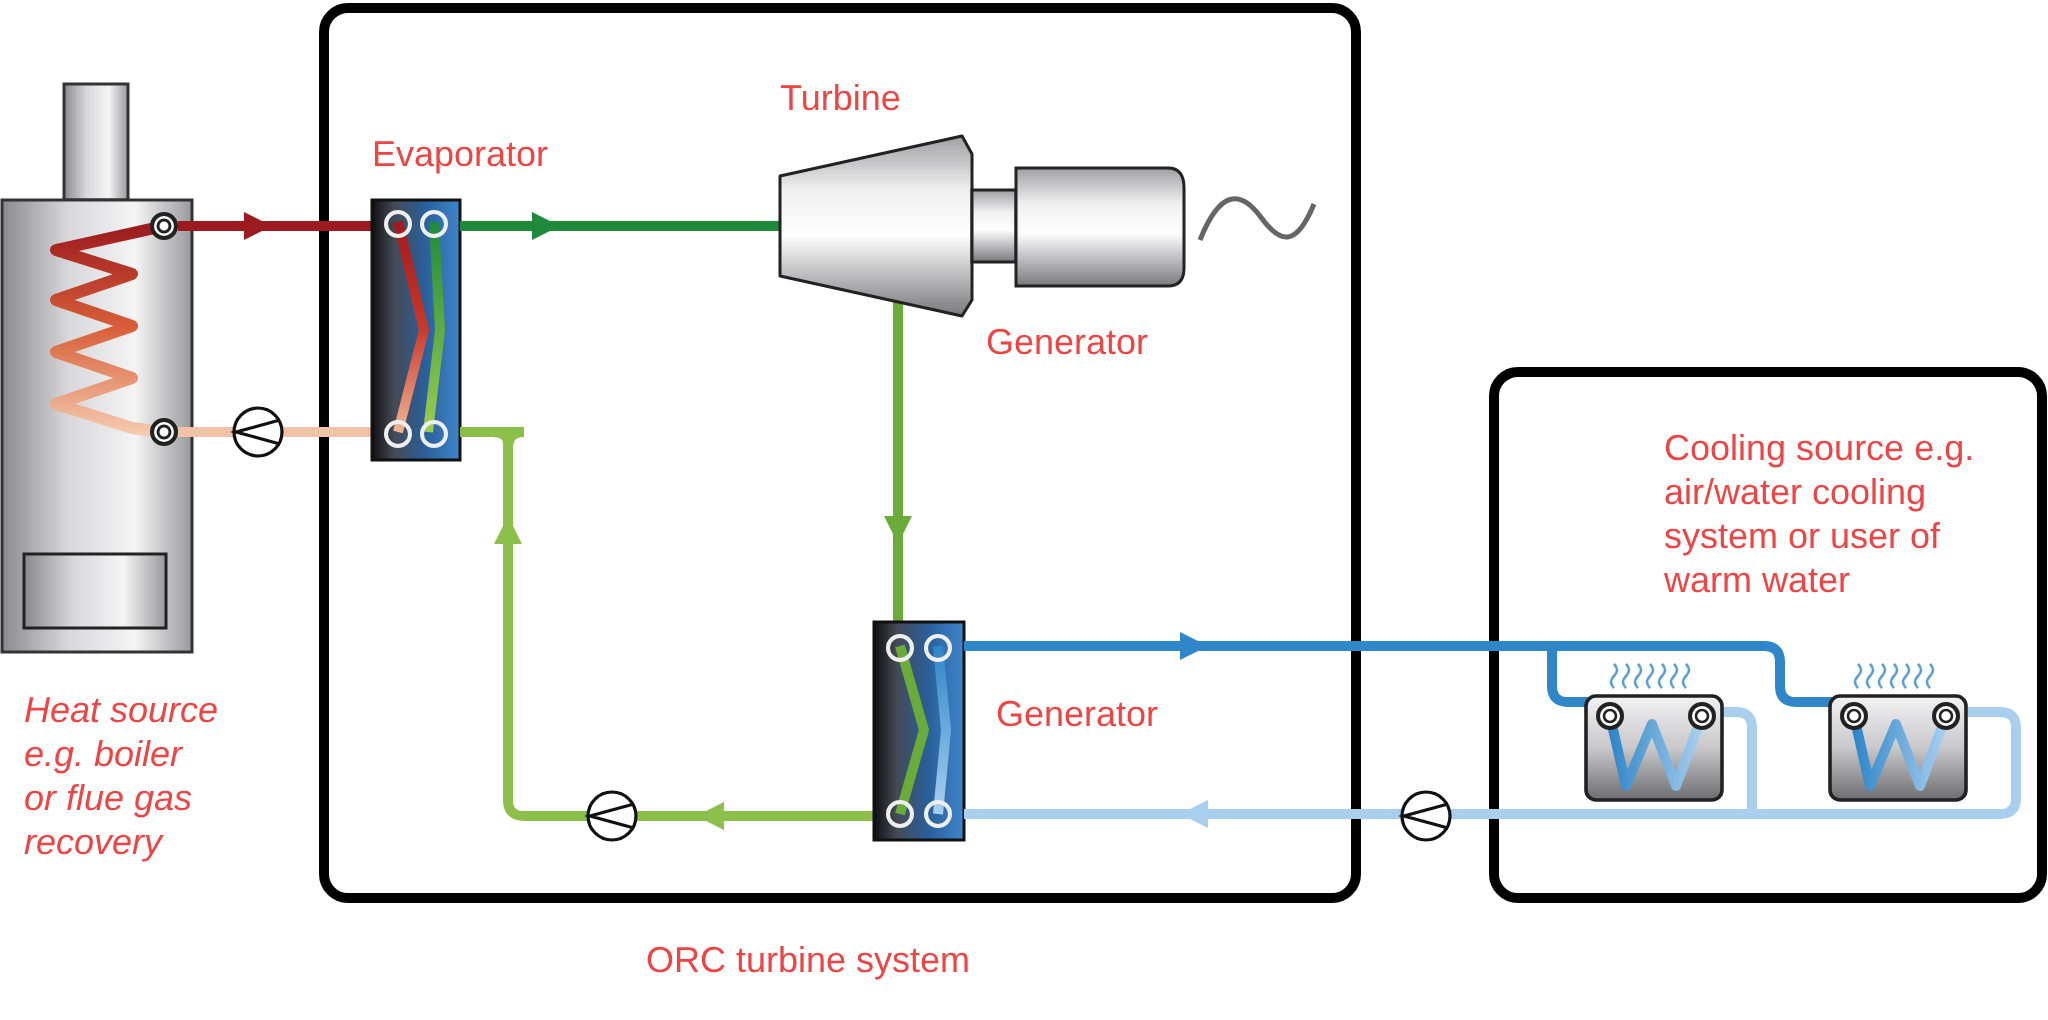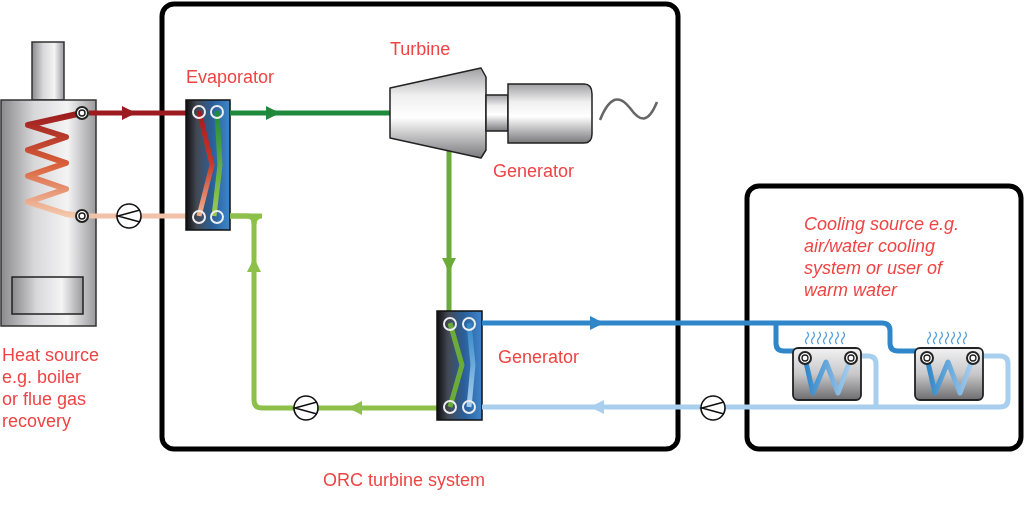--- a/index.html
+++ b/index.html
@@ -170,21 +170,21 @@
         <path d="M959,344 q-3,-3 0,-6 q3,-3 0,-6"></path>
         <path d="M965,344 q-3,-3 0,-6 q3,-3 0,-6"></path>
     </g>
   </g>
 </svg>
 
 <div class="lbl" style="left:186px;top:66px;text-align:center;">Evaporator</div>
 <div class="lbl" style="left:390px;top:38px;">Turbine</div>
 <div class="lbl" style="left:493px;top:160px;">Generator</div>
 <div class="lbl" style="left:498px;top:346px;">Generator</div>
-<div class="lbl" style="left:2px;top:344px;">Heat source
+<div class="lbl" style="left:12px;top:344px;font-style:italic;">Heat source
 e.g. boiler
 or flue gas
 recovery</div>
-<div class="lbl" style="left:804px;top:213px;font-style:italic;">Cooling source e.g.
+<div class="lbl" style="left:832px;top:213px;">Cooling source e.g.
 air/water cooling
 system or user of
 warm water</div>
 <div class="lbl" style="left:323px;top:469px;">ORC turbine system</div>
 
 </body></html>

